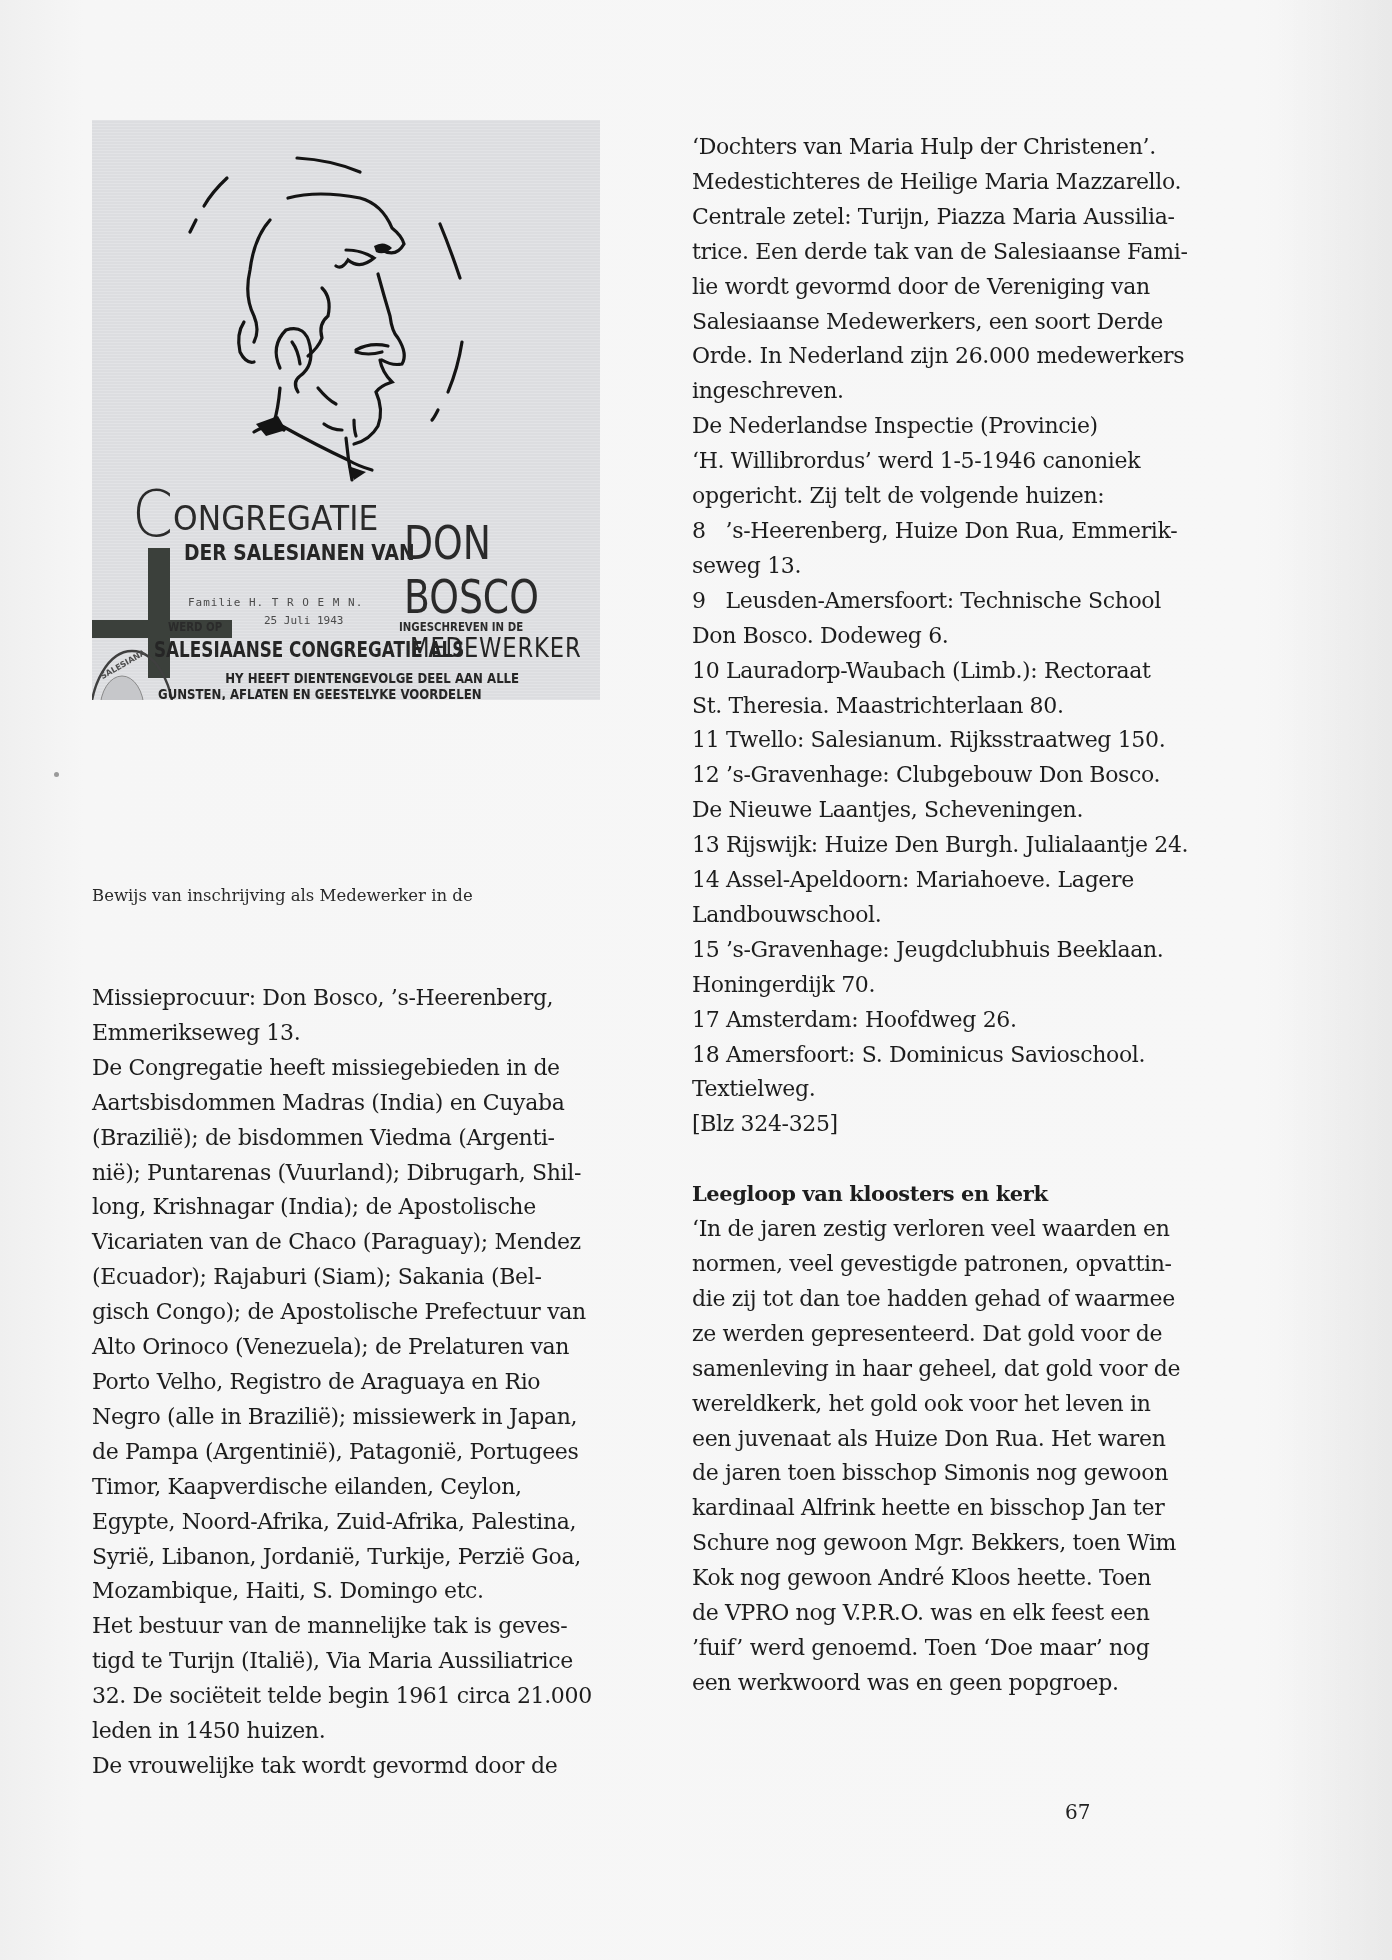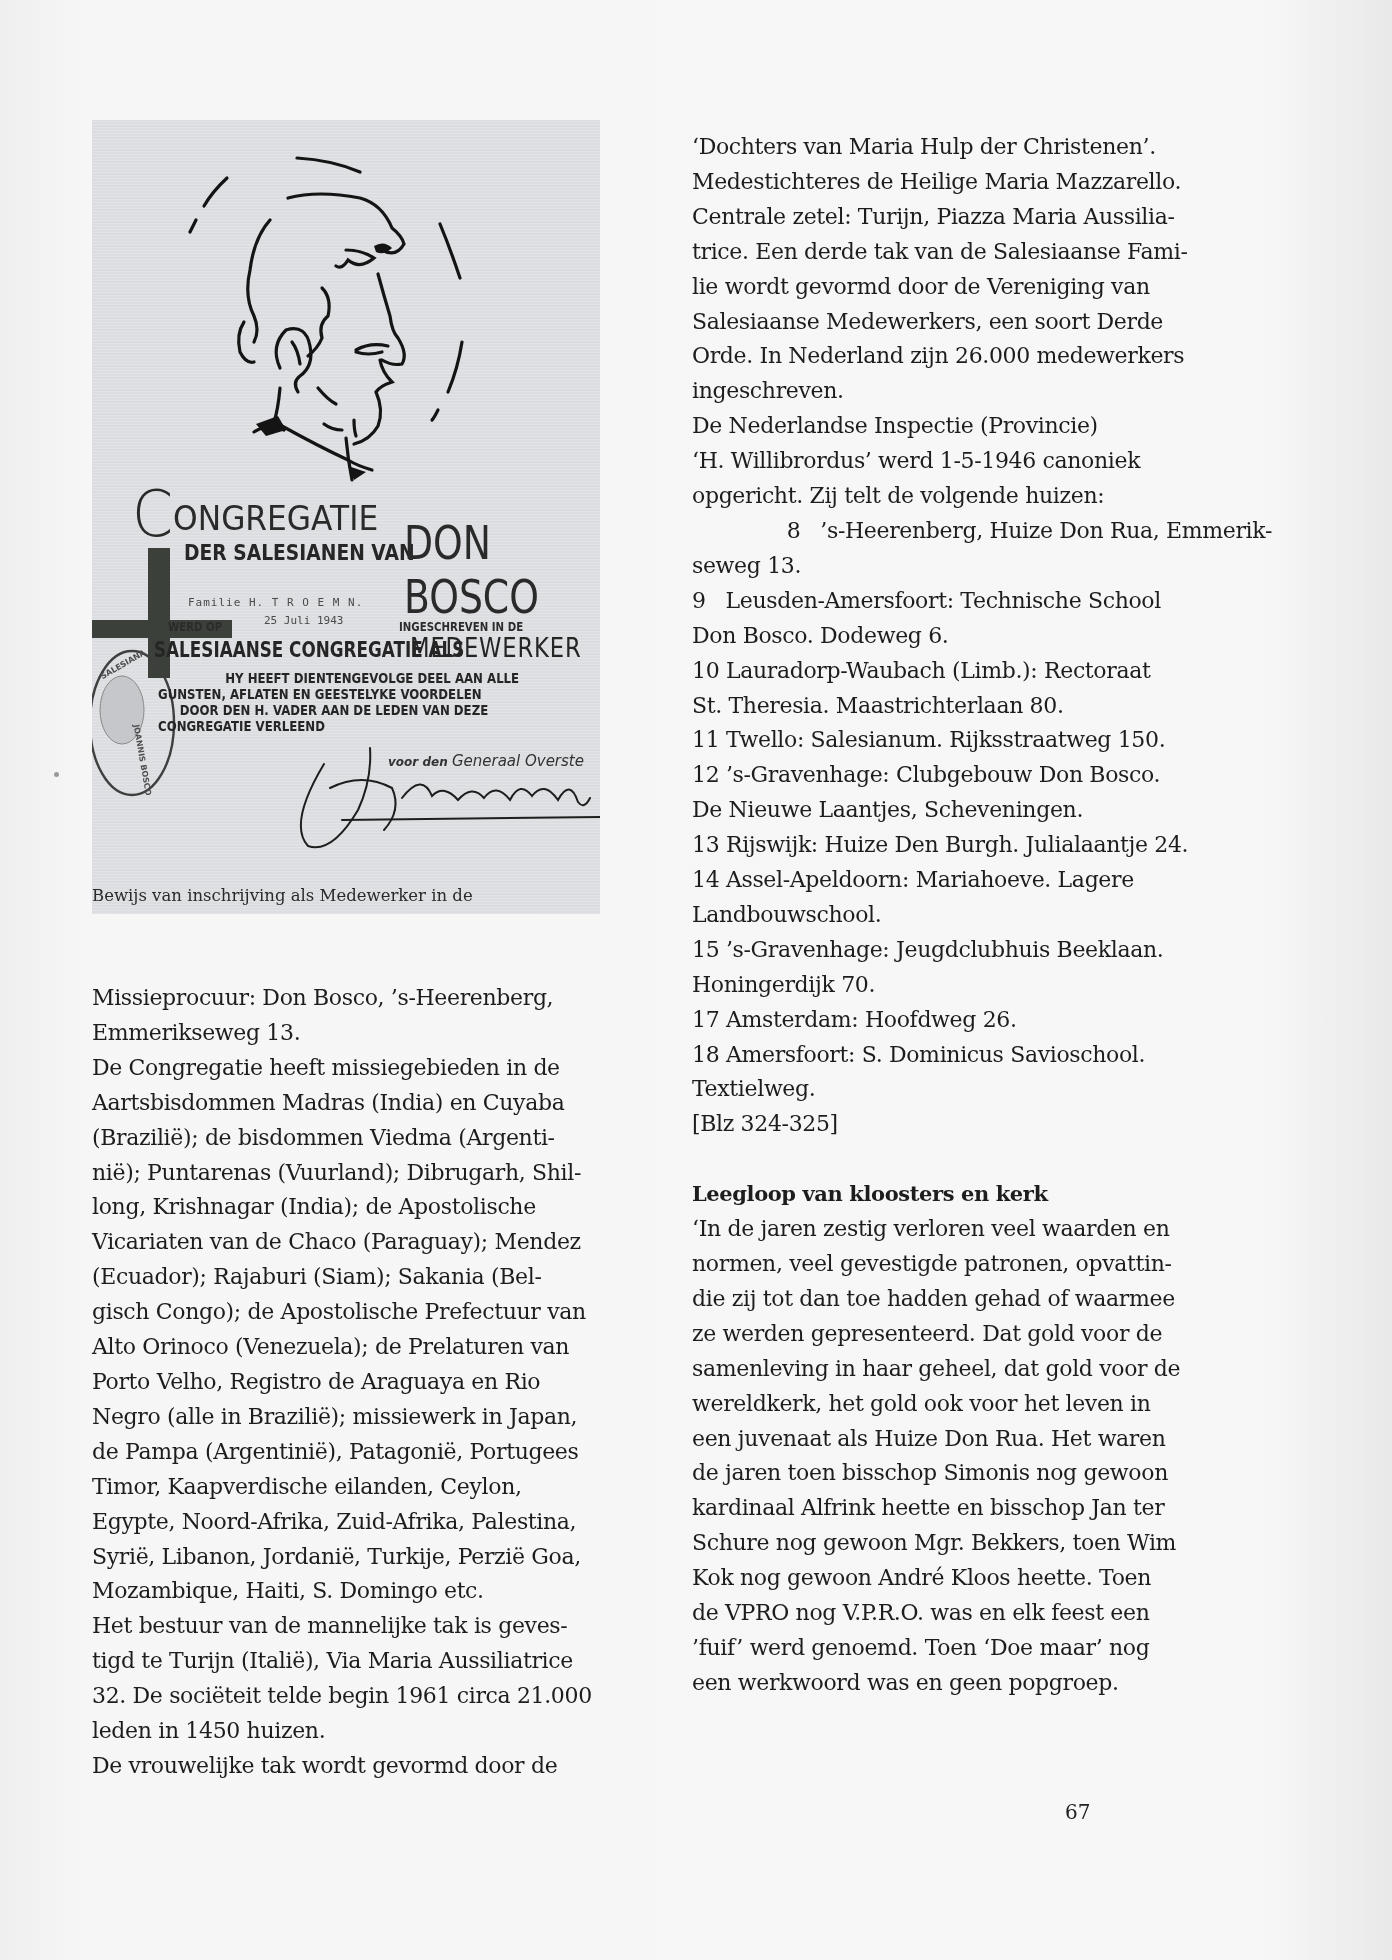--- a/index.html
+++ b/index.html
@@ -14,21 +14,21 @@
     .page {
       position: absolute; left: 0; top: 0; width: 1392px; height: 1960px;
       background: linear-gradient(to right, #efefef 0%, #f6f6f6 6%, #f7f7f7 90%, #f1f1f1 100%);
     }
     .right-shadow {
       position: absolute; right: 0; top: 0; width: 120px; height: 1960px;
       background: linear-gradient(to right, rgba(0,0,0,0), rgba(0,0,0,0.035));
     }
     
     .photo {
-      position: absolute; left: 92px; top: 120px; width: 508px; height: 794px;
+      position: absolute; left: 92px; top: 120px; width: 508px; height: 580px;
       background: #dcdde0;
       background-image: repeating-linear-gradient(0deg, rgba(255,255,255,0.18) 0px, rgba(255,255,255,0.18) 1px, rgba(0,0,0,0) 1px, rgba(0,0,0,0) 3px);
       overflow: hidden;
     }
     .photo svg { position: absolute; left: 0; top: 0; }
     .cert-title-big {
       position: absolute; left: 40px; top: 362px;
       font-family: "DejaVu Sans", "Liberation Sans", sans-serif;
       font-size: 34px; letter-spacing: 0px; color: #2a2a2a; font-weight: 400;
       transform: scaleX(0.92); transform-origin: left;
@@ -240,21 +240,21 @@
     <span class="ln">Medestichteres de Heilige Maria Mazzarello.</span>
     <span class="ln">Centrale zetel: Turijn, Piazza Maria Aussilia-</span>
     <span class="ln">trice. Een derde tak van de Salesiaanse Fami-</span>
     <span class="ln">lie wordt gevormd door de Vereniging van</span>
     <span class="ln">Salesiaanse Medewerkers, een soort Derde</span>
     <span class="ln">Orde. In Nederland zijn 26.000 medewerkers</span>
     <span class="ln">ingeschreven.</span>
     <span class="ln">De Nederlandse Inspectie (Provincie)</span>
     <span class="ln">‘H. Willibrordus’ werd 1-5-1946 canoniek</span>
     <span class="ln">opgericht. Zij telt de volgende huizen:</span>
-    <span class="ln" style="white-space:pre;text-align:right;">8   ’s-Heerenberg, Huize Don Rua, Emmerik-</span>
+    <span class="ln" style="white-space:pre;">8   ’s-Heerenberg, Huize Don Rua, Emmerik-</span>
     <span class="ln">seweg 13.</span>
     <span class="ln" style="white-space:pre;">9   Leusden-Amersfoort: Technische School</span>
     <span class="ln">Don Bosco. Dodeweg 6.</span>
     <span class="ln">10 Lauradorp-Waubach (Limb.): Rectoraat</span>
     <span class="ln">St. Theresia. Maastrichterlaan 80.</span>
     <span class="ln">11 Twello: Salesianum. Rijksstraatweg 150.</span>
     <span class="ln">12 ’s-Gravenhage: Clubgebouw Don Bosco.</span>
     <span class="ln">De Nieuwe Laantjes, Scheveningen.</span>
     <span class="ln">13 Rijswijk: Huize Den Burgh. Julialaantje 24.</span>
     <span class="ln">14 Assel-Apeldoorn: Mariahoeve. Lagere</span>

